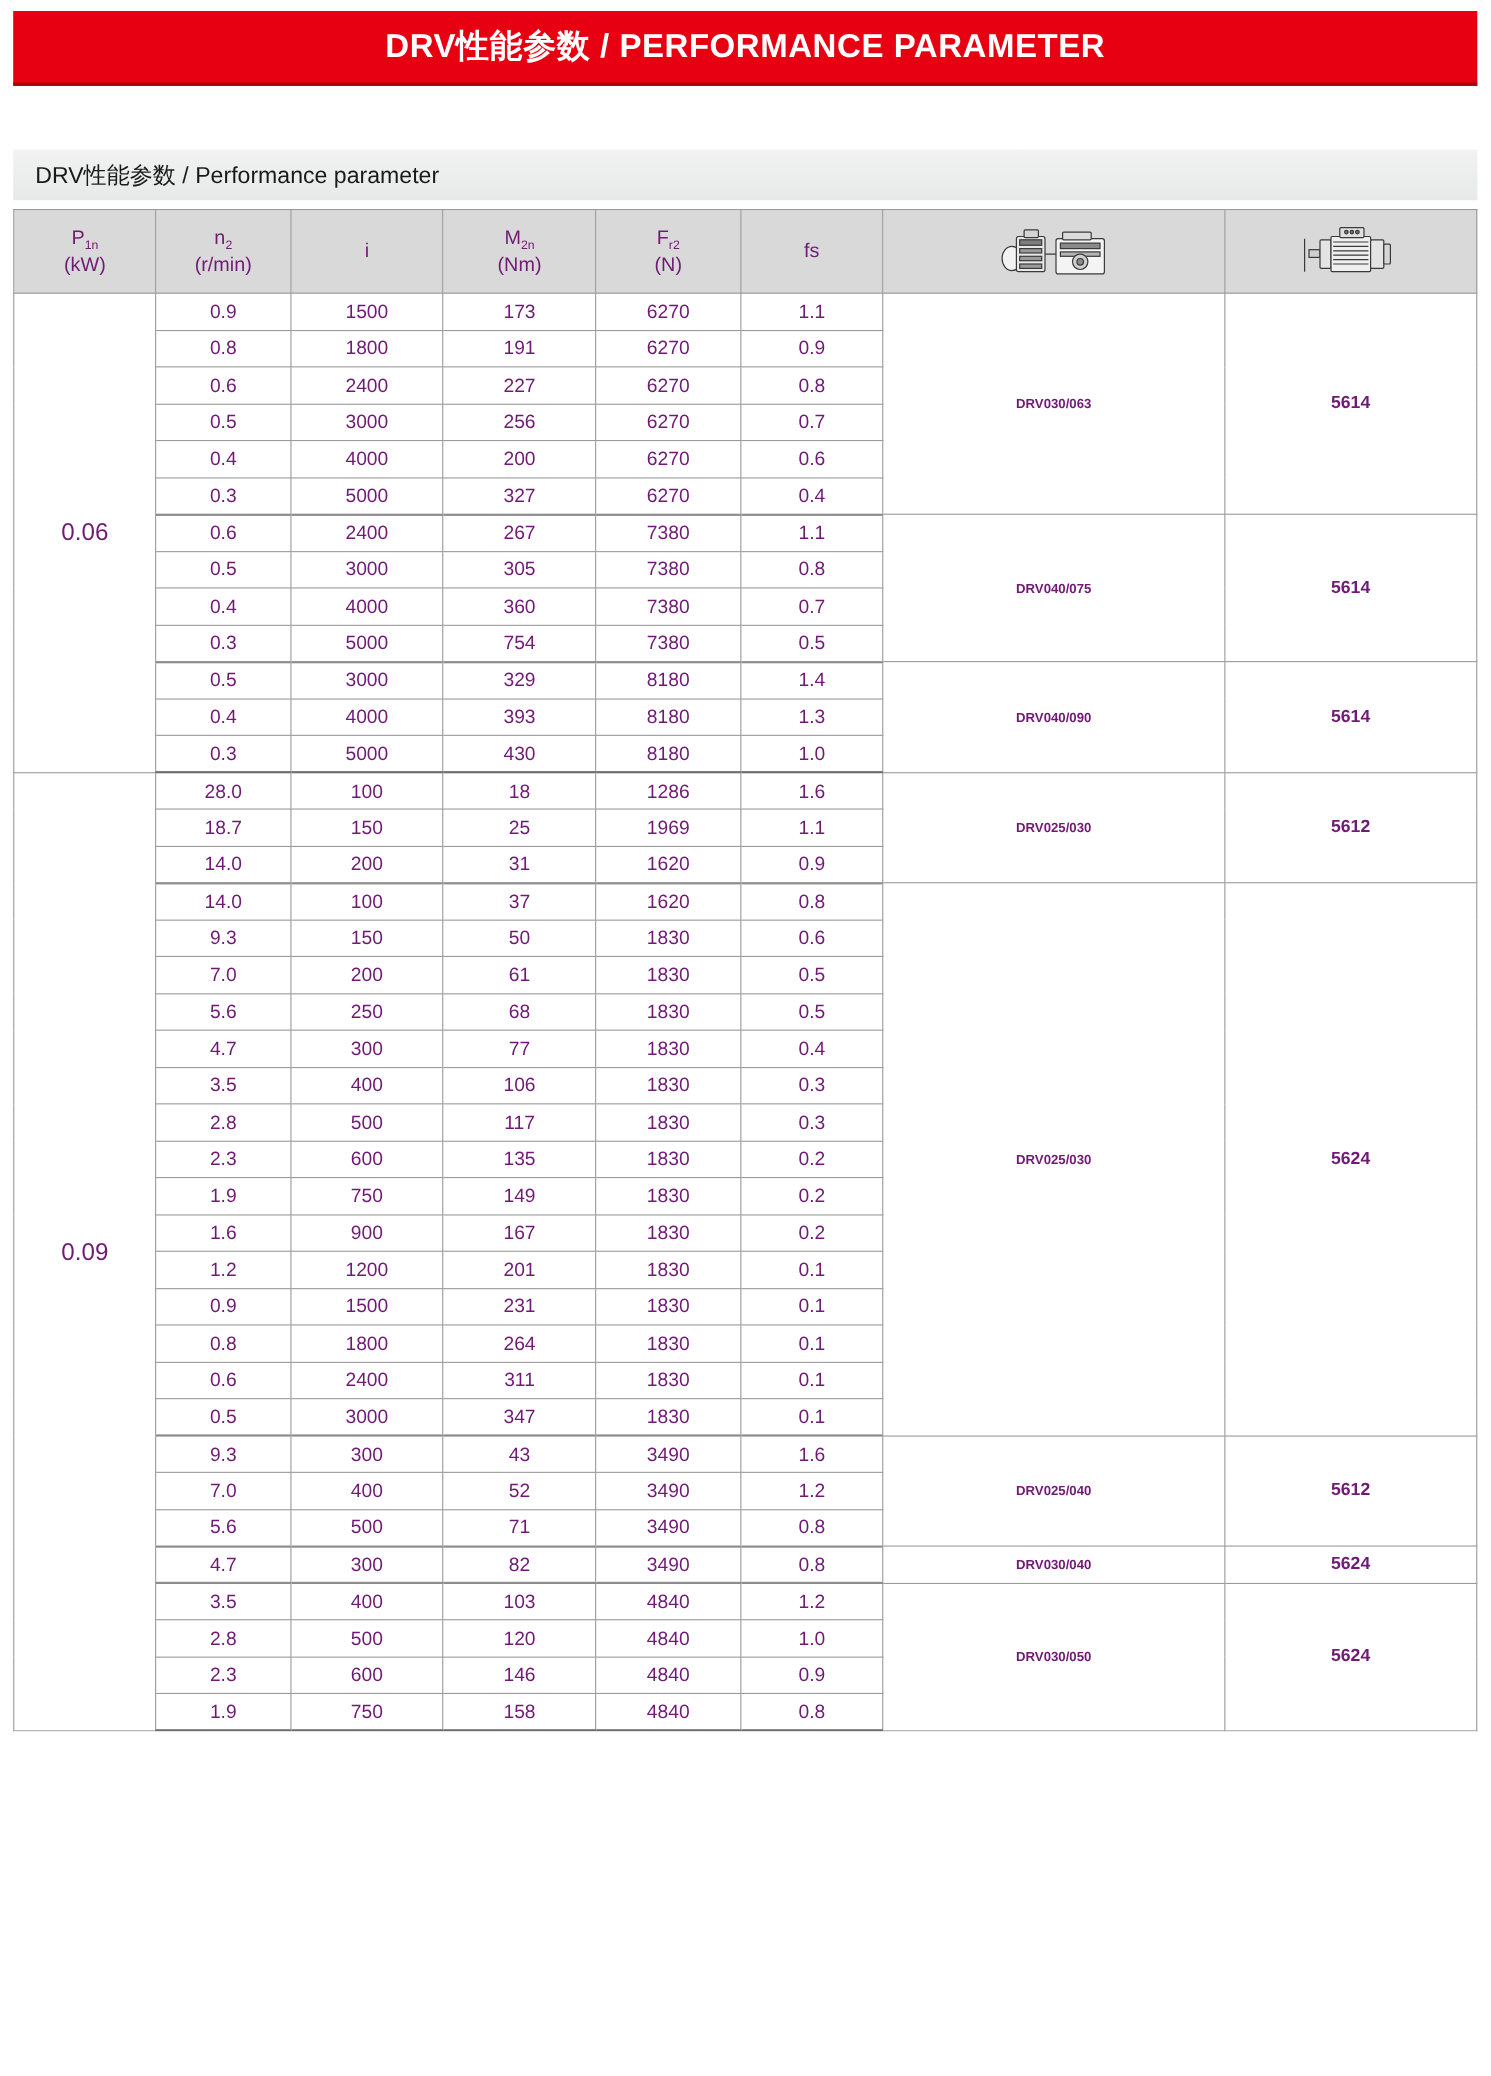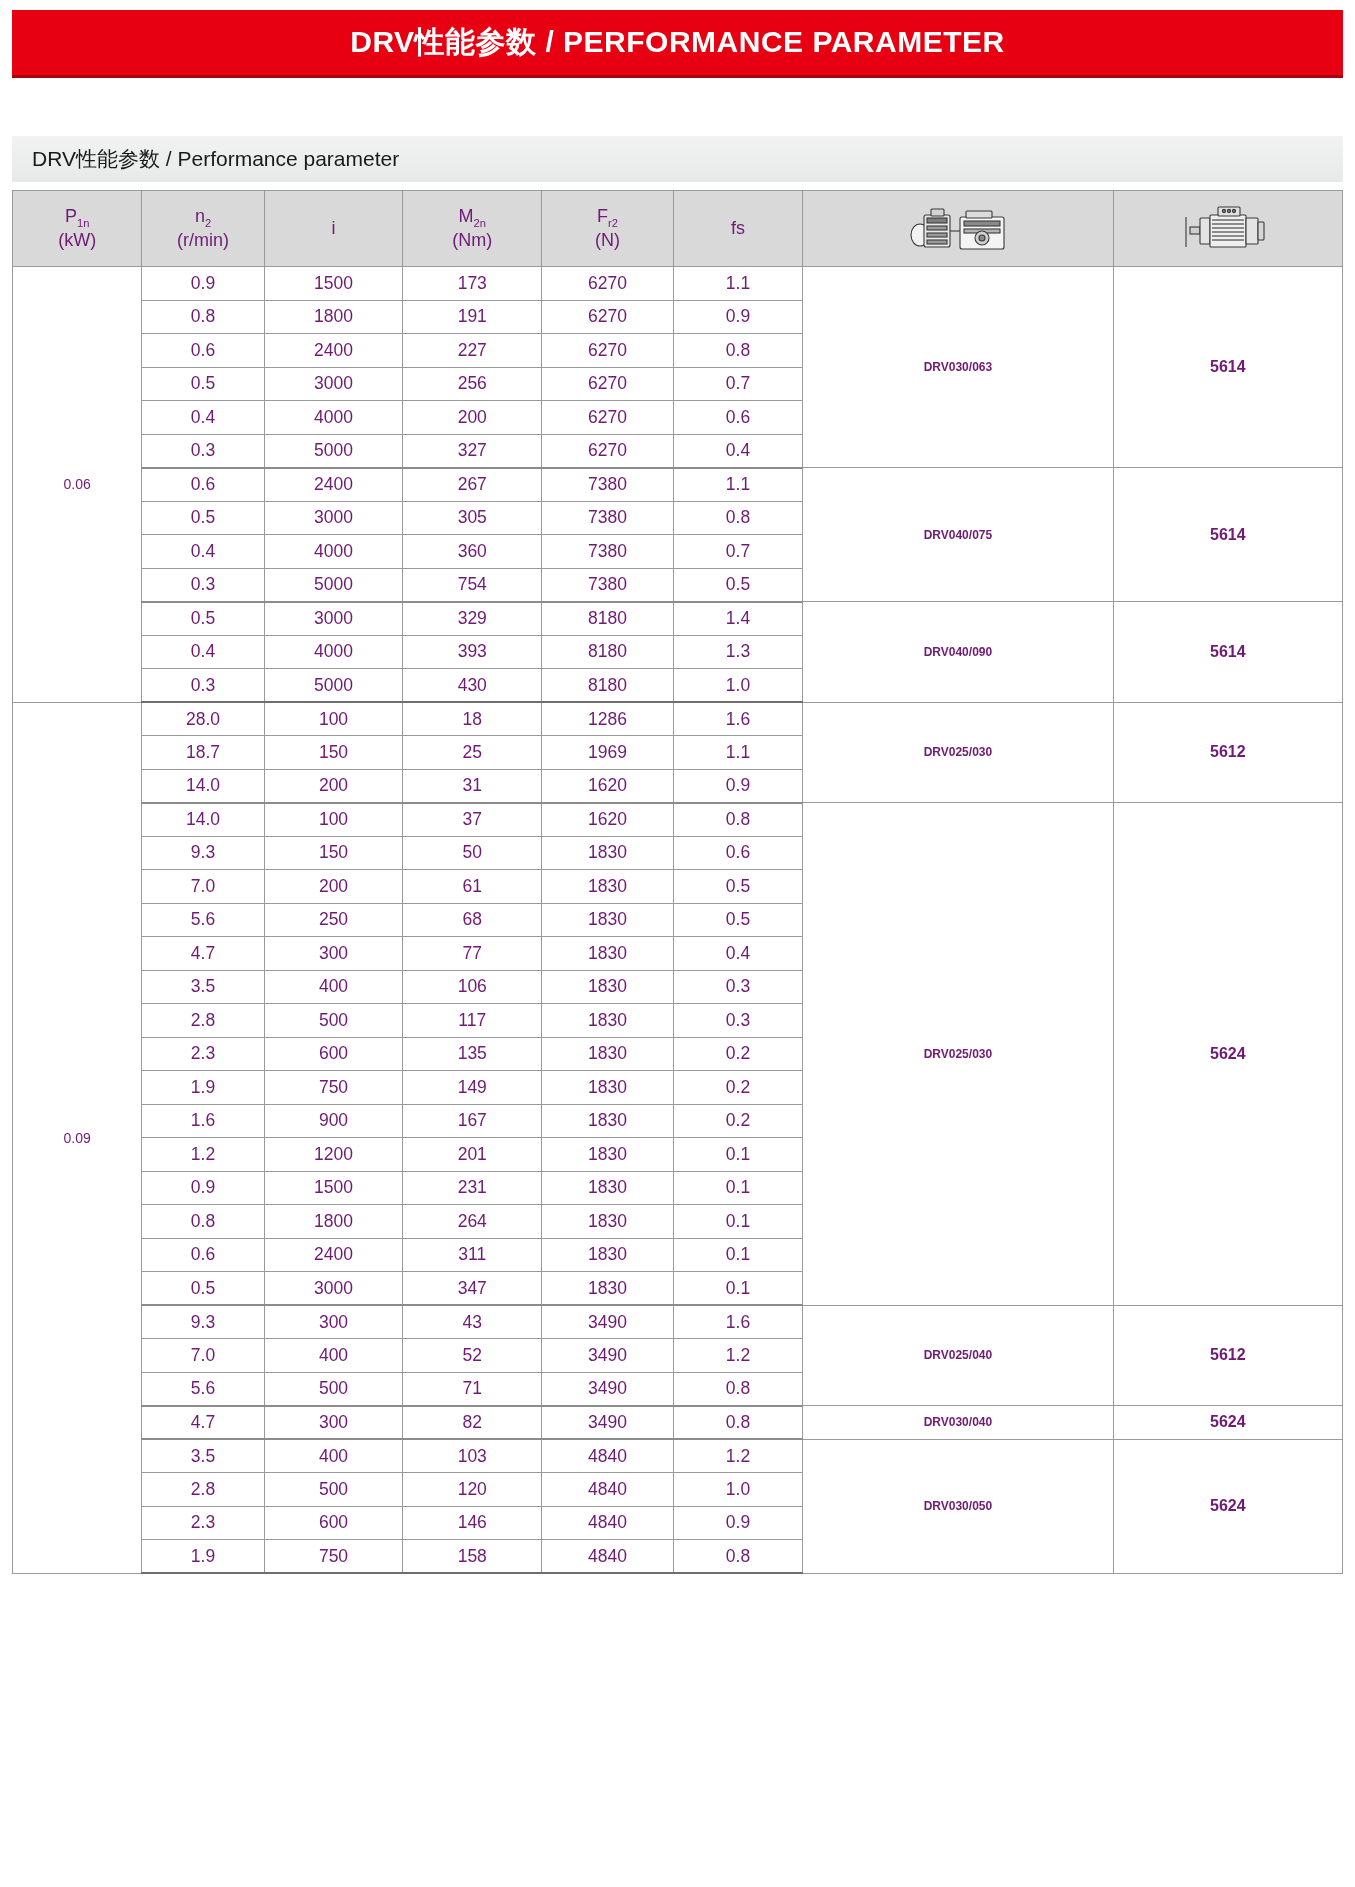--- a/index.html
+++ b/index.html
@@ -88,21 +88,21 @@
     border-left: none;
     border-right: none;
     border-top: none;
     border-bottom: none;
     font-size: 17.5px;
   }
   td.numcell { border: none; }
   td.pcell {
     border-right: 1px solid #9a9a9a;
     border-bottom: 2px solid #8c8c8c;
-    font-size: 14px;
+    font-size: 22px;
   }
   td.modelcell {
     border-left: 1px solid #9a9a9a;
     border-right: 1px solid #9a9a9a;
     border-bottom: 2px solid #8c8c8c;
     font-weight: bold;
     font-size: 12px;
   }
   td.motorcell {
     border-left: 1px solid #9a9a9a;

